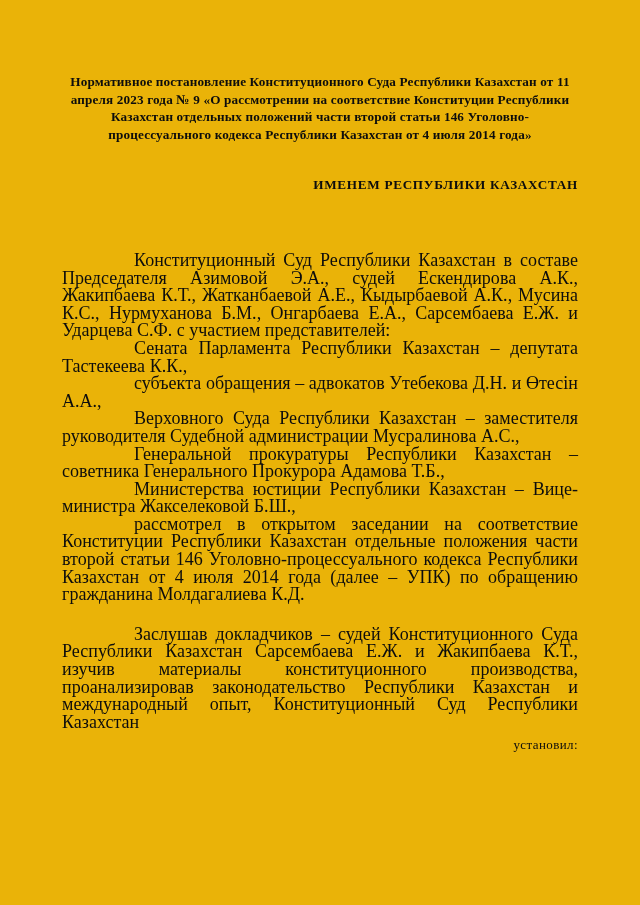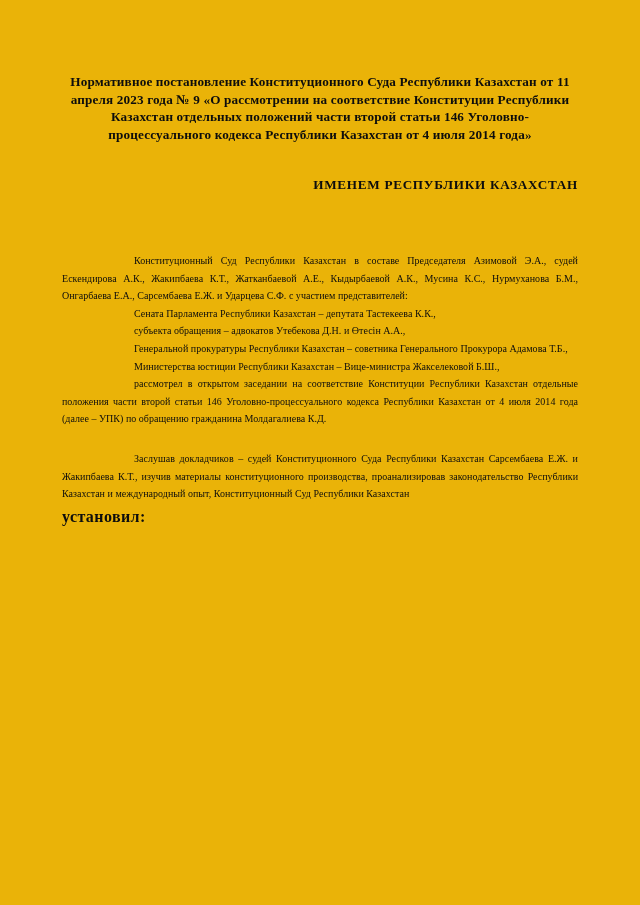--- a/index.html
+++ b/index.html
@@ -50,58 +50,59 @@
     font-size: 13.2px;
     line-height: 17.6px;
     font-weight: bold;
     text-align: right;
     letter-spacing: 0.7px;
   }
 
   
   .para {
     margin: 0;
-    font-size: 10px;
+    font-size: 18px;
     line-height: 17.6px;
     text-align: justify;
     text-indent: 72px;
     letter-spacing: 0.02px;
     hyphens: none;
   }
 
   .block-main     { padding-top: 58px; }
   .block-heard    { padding-top: 22px; }
   .block-final    { padding-top: 22px; }
 
   .ruling-word {
     margin: 0;
     padding-top: 5px;
-    font-size: 16px;
+    font-size: 13px;
     line-height: 17.6px;
-    font-weight: bold;
-    text-align: left;
+    font-weight: normal;
+    text-align: right;
     letter-spacing: 0.4px;
   }
 </style>
 </head>
 <body>
 
 <div class="page">
   <div class="content">
 
     <h1 class="doc-title">Нормативное постановление Конституционного Суда Республики Казахстан от 11 апреля 2023 года № 9 «О рассмотрении на соответствие Конституции  Республики Казахстан отдельных положений части второй статьи 146 Уголовно-процессуального кодекса Республики Казахстан от 4 июля 2014 года»</h1>
 
     <h2 class="by-name-heading">ИМЕНЕМ РЕСПУБЛИКИ КАЗАХСТАН</h2>
 
     <p class="para block-main">Конституционный Суд Республики Казахстан в составе Председателя Азимовой Э.А., судей Ескендирова А.К., Жакипбаева К.Т., Жатканбаевой А.Е., Кыдырбаевой А.К., Мусина К.С., Нурмуханова Б.М., Онгарбаева Е.А., Сарсембаева Е.Ж. и Ударцева С.Ф. с участием представителей:</p>
 
     <p class="para">Сената Парламента Республики Казахстан – депутата Тастекеева К.К.,</p>
 
     <p class="para">субъекта обращения – адвокатов Утебекова Д.Н. и Өтесін А.А.,</p>
 
+    <p class="para">Верховного Суда Республики Казахстан – заместителя руководителя Судебной администрации Мусралинова А.С.,</p>
 
     <p class="para">Генеральной прокуратуры Республики Казахстан – советника Генерального Прокурора Адамова Т.Б.,</p>
 
     <p class="para">Министерства юстиции Республики Казахстан – Вице-министра Жакселековой Б.Ш.,</p>
 
 
     <p class="para">рассмотрел в открытом заседании на соответствие Конституции Республики Казахстан отдельные положения части второй статьи 146 Уголовно-процессуального кодекса Республики Казахстан от 4 июля 2014 года (далее – УПК) по обращению гражданина Молдагалиева К.Д.</p>
 
     <p class="para block-heard">Заслушав докладчиков – судей Конституционного Суда Республики Казахстан Сарсембаева Е.Ж. и Жакипбаева К.Т., изучив материалы конституционного производства, проанализировав законодательство Республики Казахстан и международный опыт, Конституционный Суд Республики Казахстан</p>
 

